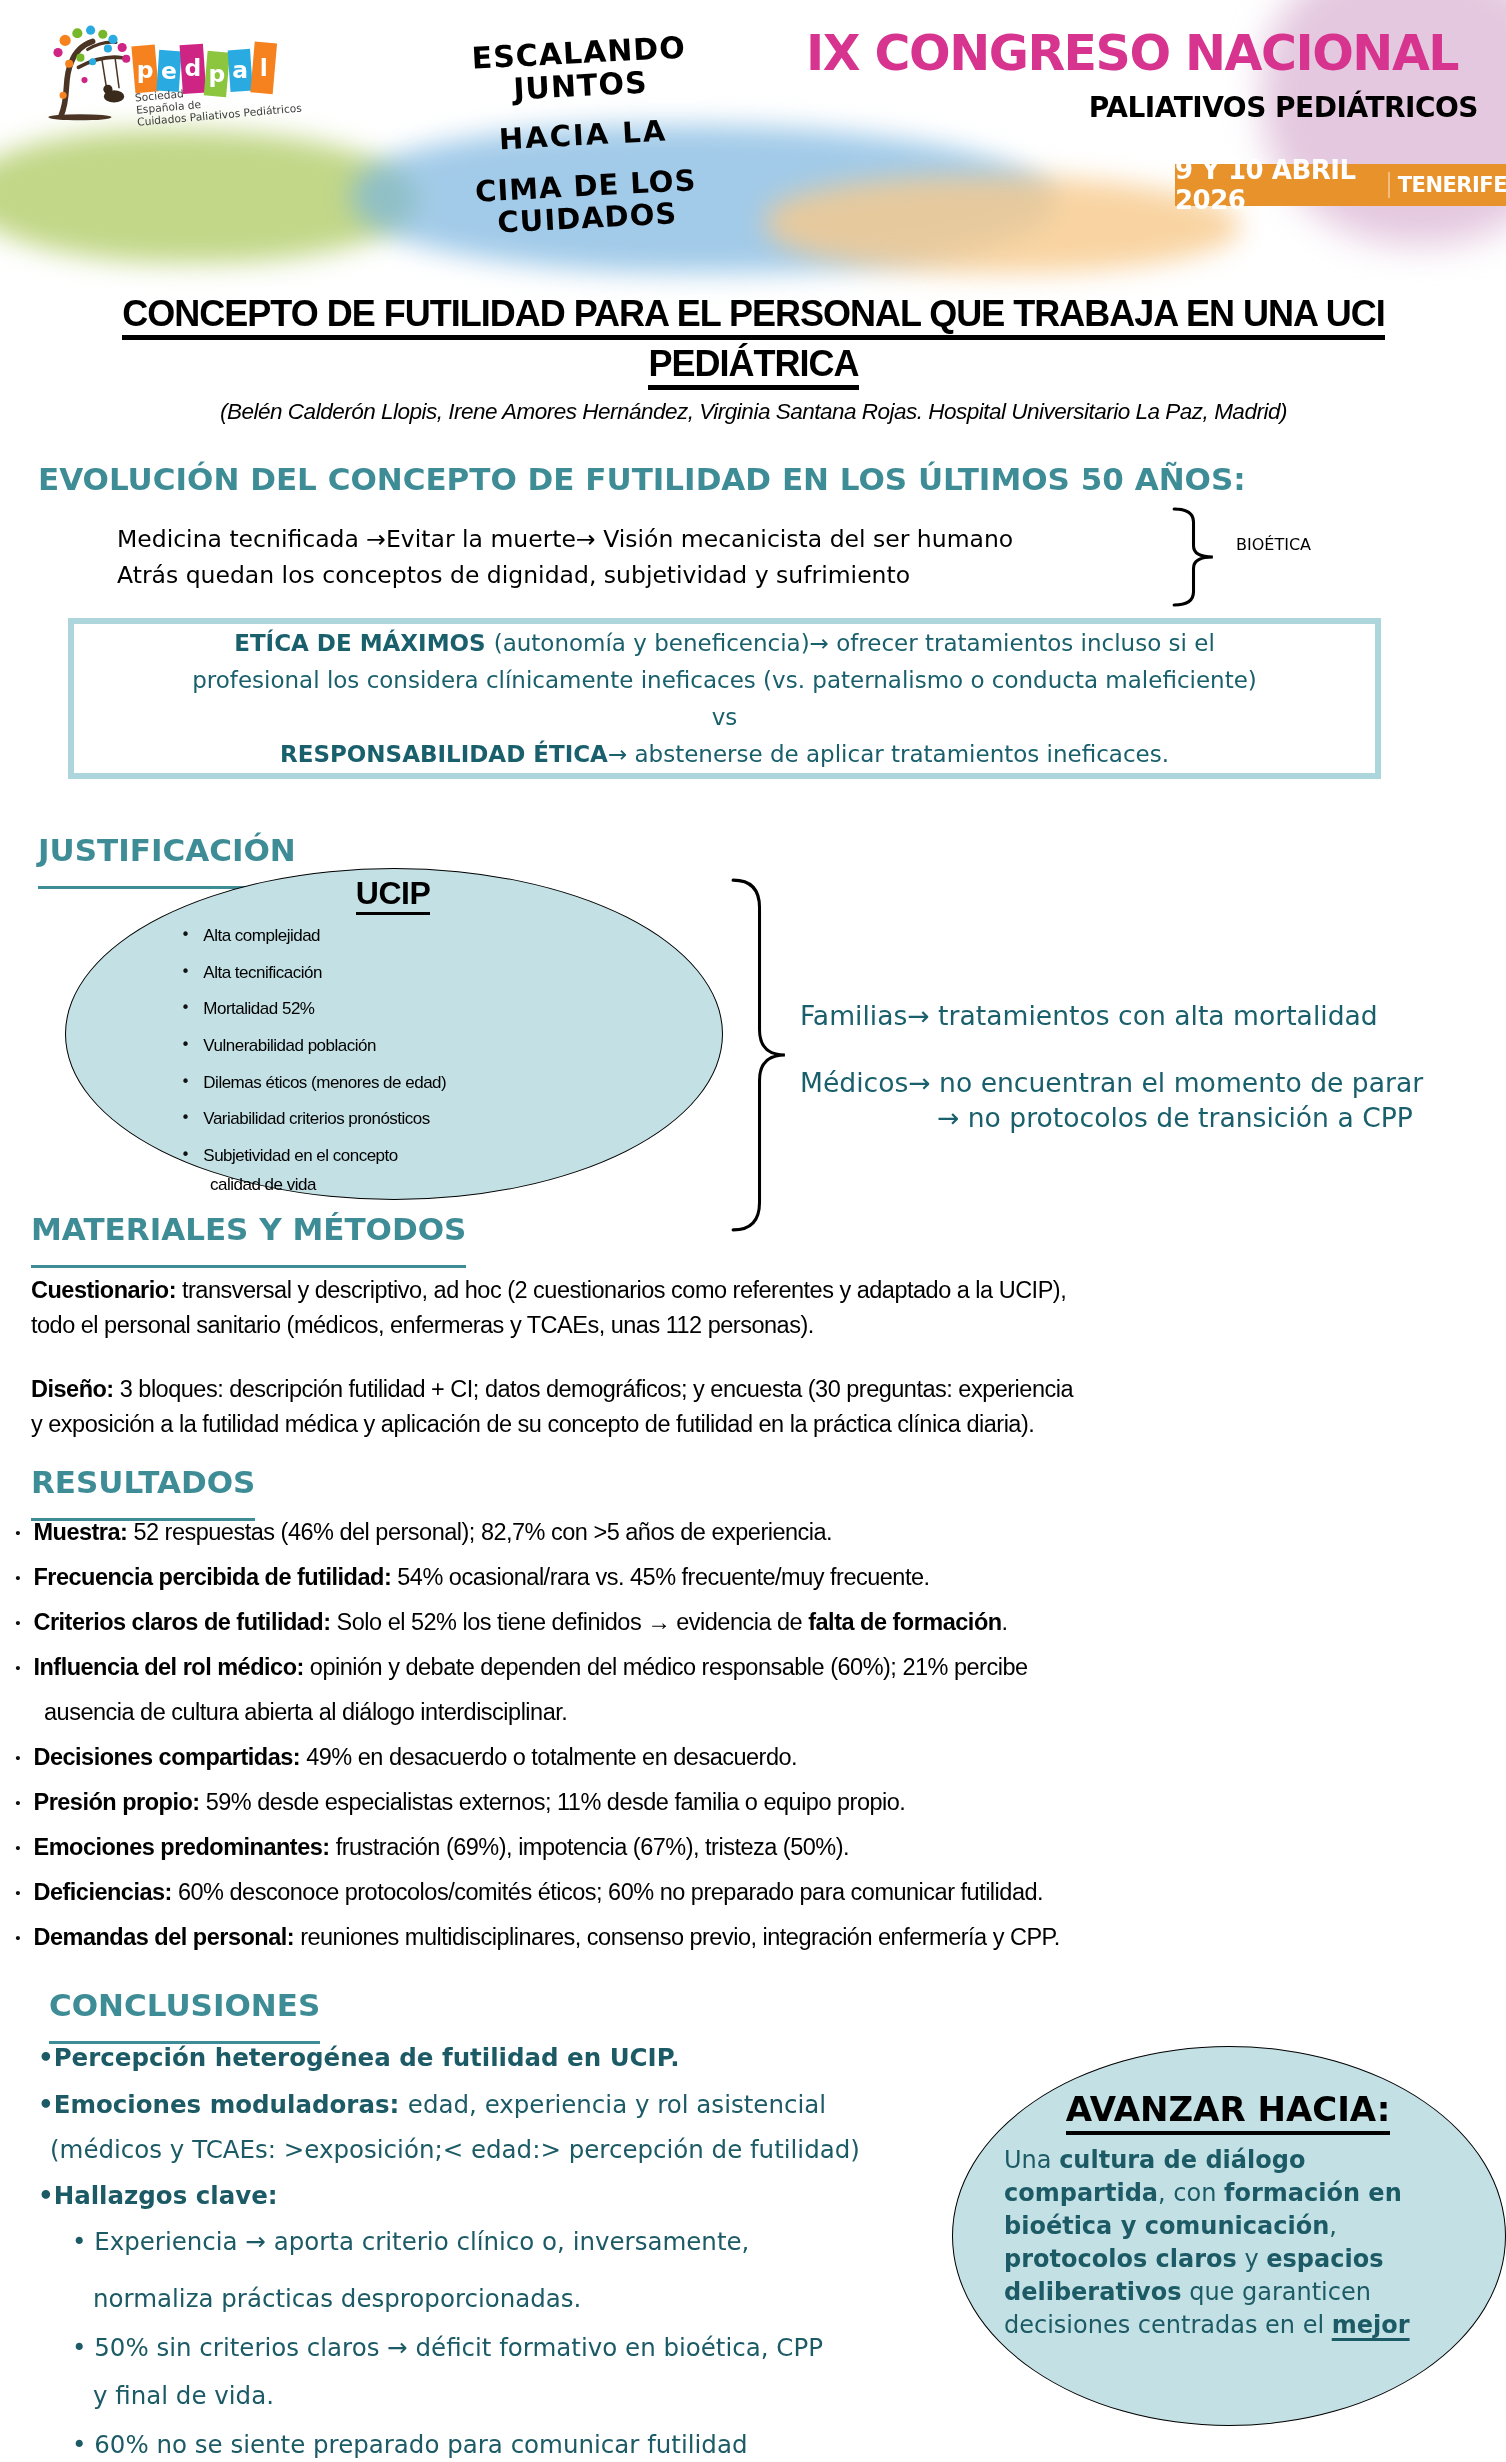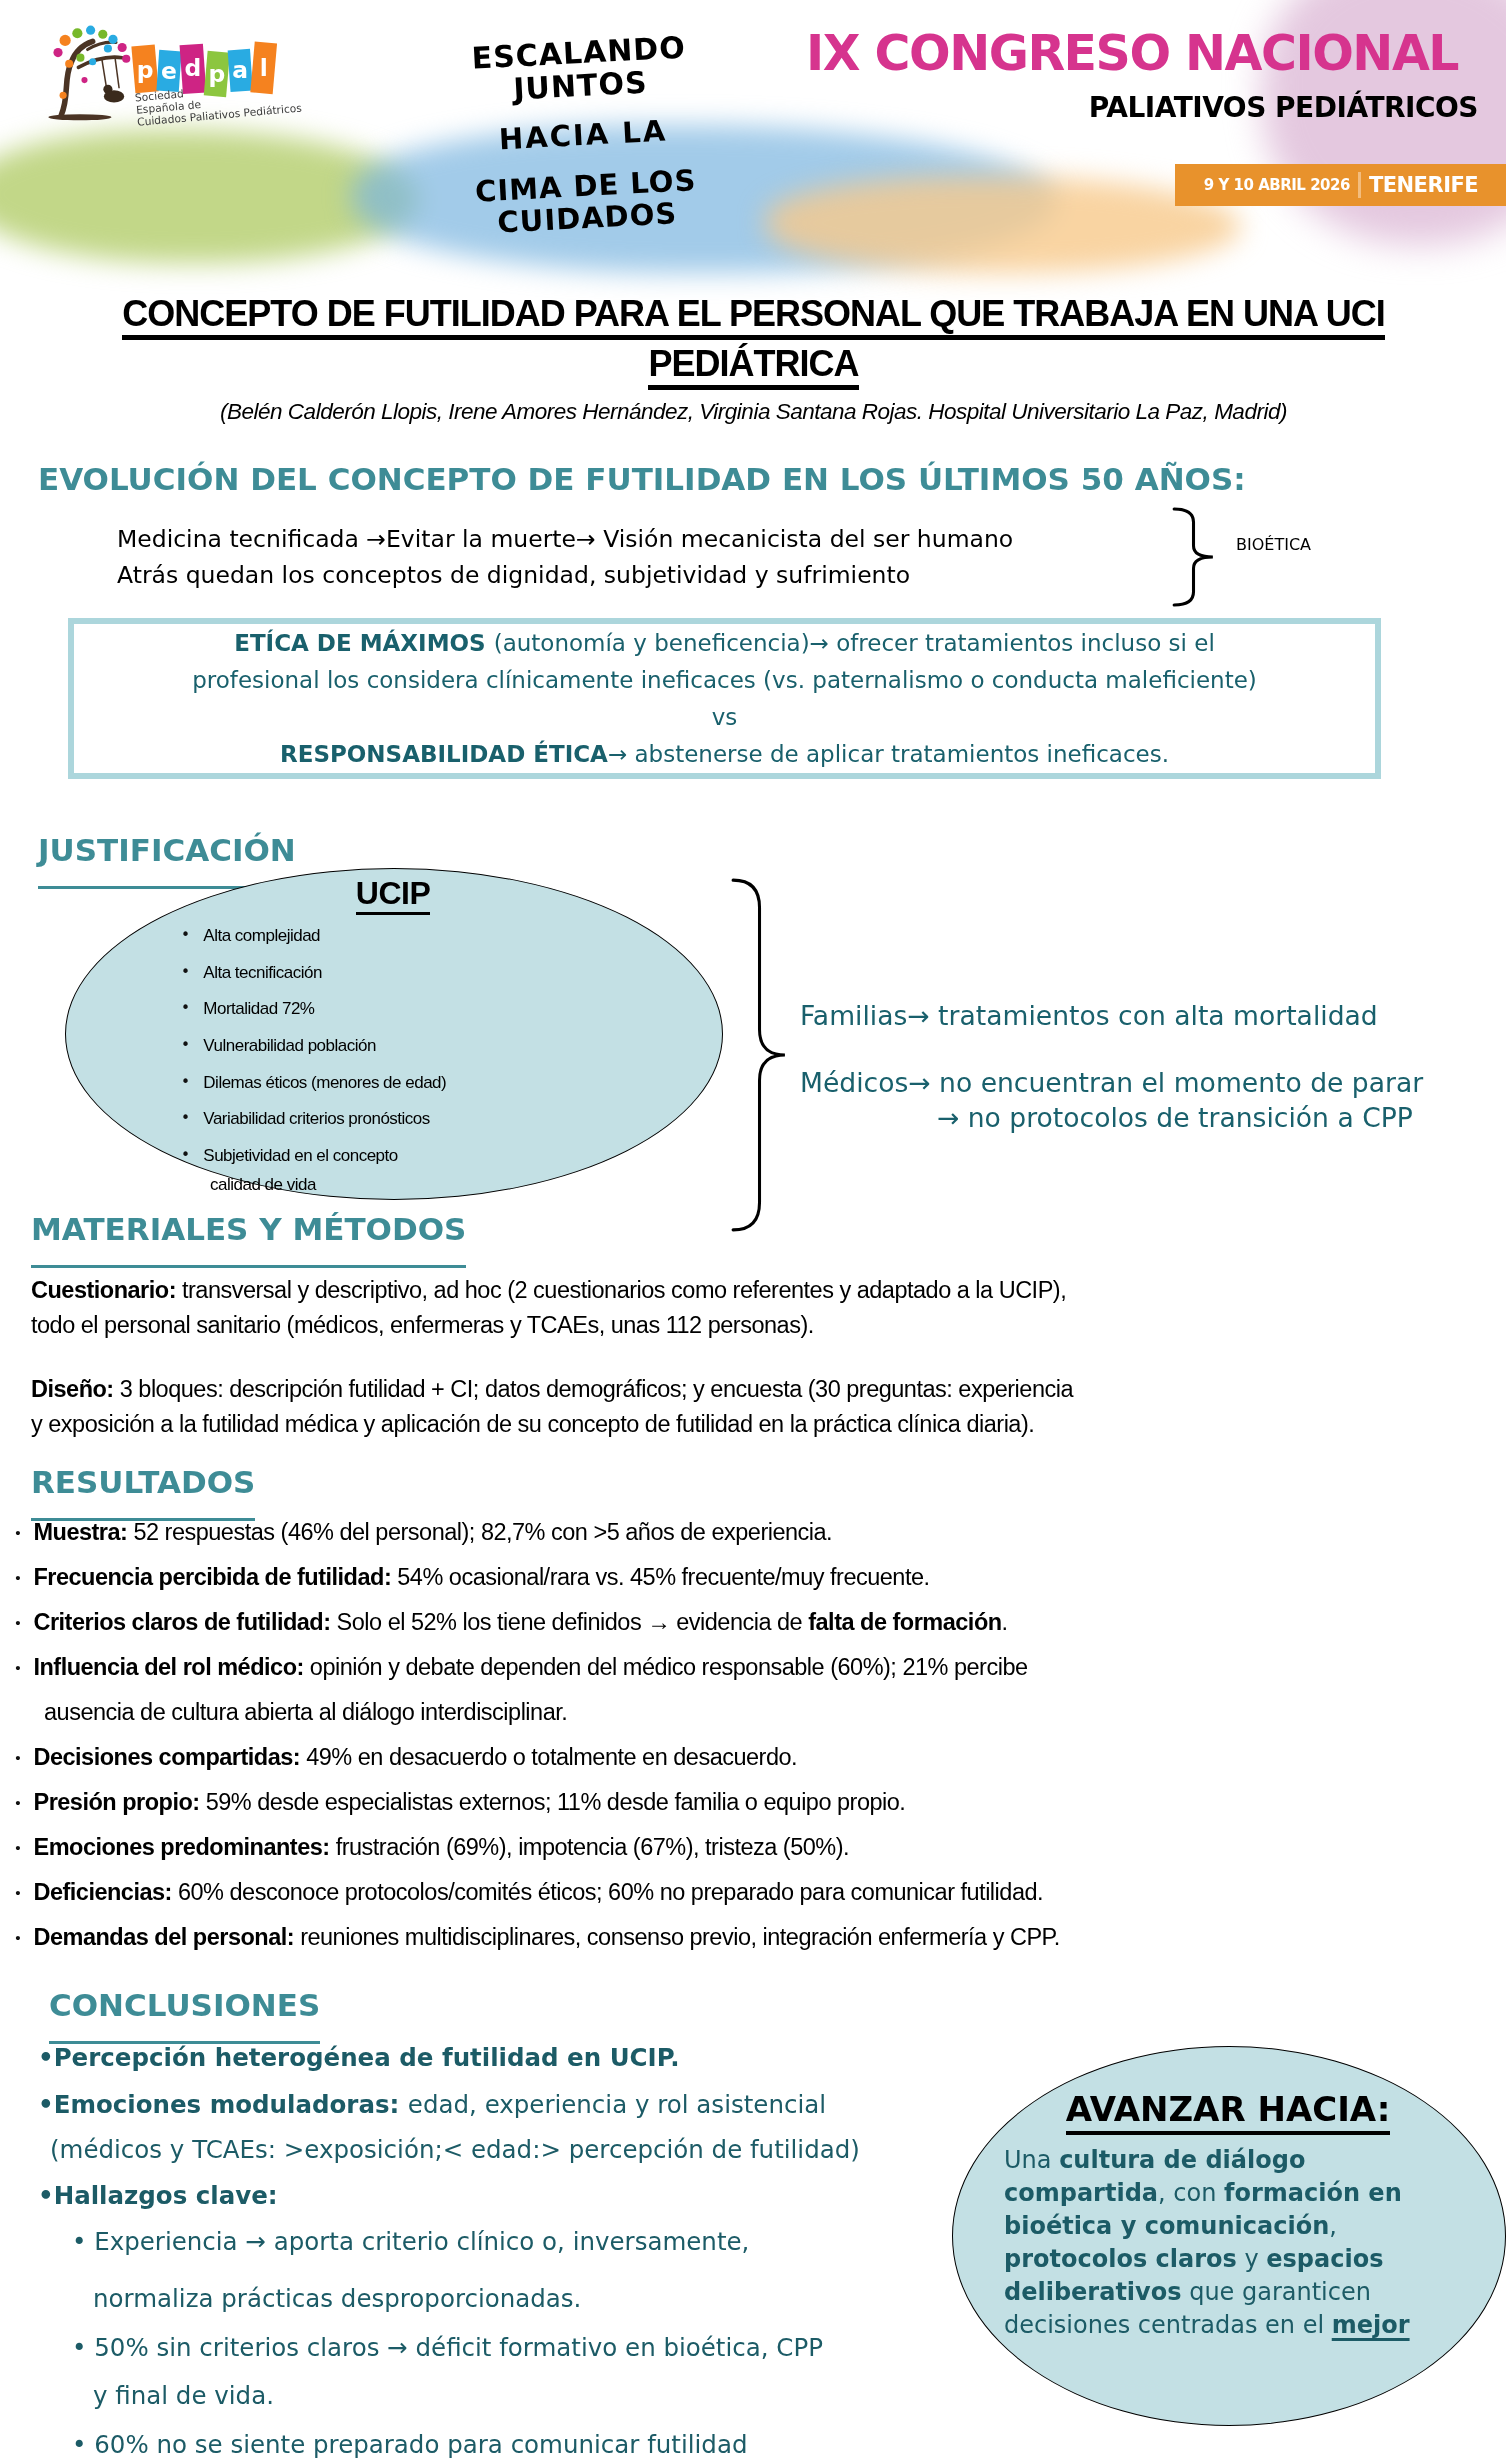--- a/index.html
+++ b/index.html
@@ -89,21 +89,21 @@
       <div style="font-size:30px;line-height:33px;letter-spacing:1px;">ESCALANDO JUNTOS</div>
       <div style="font-size:29px;line-height:32px;margin-top:17.4px;letter-spacing:2px;">HACIA LA</div>
       <div style="font-size:29px;line-height:32px;margin-top:18.4px;letter-spacing:1px;">CIMA DE LOS CUIDADOS</div>
     </div>
 
     <div class="abs" style="left:777px;top:28px;width:710px;text-align:center;color:#D6348E;font-weight:bold;font-size:49px;line-height:51px;letter-spacing:-1.5px;">IX CONGRESO NACIONAL</div>
     <div class="abs" style="left:777px;top:91px;width:701px;text-align:right;font-weight:bold;font-size:28px;line-height:33px;letter-spacing:-0.5px;">
       <div>PALIATIVOS PEDIÁTRICOS</div>
     </div>
     <div class="abs" style="left:1175px;top:164px;width:332px;height:42px;background:#E8922C;display:flex;align-items:center;justify-content:center;color:#fff;font-weight:bold;">
-      <span style="font-size:15px;letter-spacing:-0.5px;">9 Y 10 ABRIL 2026</span>
+      <span style="font-size:26px;letter-spacing:-0.5px;">9 Y 10 ABRIL 2026</span>
       <span style="display:inline-block;width:2.6px;height:26.6px;background:#F3BD7E;margin:0 8.2px;"></span>
       <span style="font-size:21px;letter-spacing:-0.5px;">TENERIFE</span>
     </div>
   </div>
 
   <div class="abs cond" style="left:0;top:294px;width:1507px;text-align:center;">
     <div><span class="title-line title-underline">CONCEPTO DE FUTILIDAD PARA EL PERSONAL QUE TRABAJA EN UNA UCI</span></div>
     <div style="margin-top:4.1px;"><span class="title-line title-underline">PEDIÁTRICA</span></div>
     <div style="margin-top:9.2px;font-style:italic;font-size:22.5px;line-height:26.6px;letter-spacing:-0.5px;">(Belén Calderón Llopis, Irene Amores  Hernández, Virginia Santana Rojas. Hospital Universitario La Paz, Madrid)</div>
   </div>
@@ -134,21 +134,21 @@
     <div class="row" style="margin-bottom:7.7px;">
         <span class="blt">•</span>
         <span class="ov-bullet">Alta complejidad</span>
       </div>
     <div class="row" style="margin-bottom:7.7px;">
         <span class="blt">•</span>
         <span class="ov-bullet">Alta tecnificación</span>
       </div>
     <div class="row" style="margin-bottom:7.7px;">
         <span class="blt">•</span>
-        <span class="ov-bullet">Mortalidad 72%</span>
+        <span class="ov-bullet">Mortalidad 52%</span>
       </div>
     <div class="row" style="margin-bottom:7.7px;">
         <span class="blt">•</span>
         <span class="ov-bullet">Vulnerabilidad población</span>
       </div>
     <div class="row" style="margin-bottom:7.7px;">
         <span class="blt">•</span>
         <span class="ov-bullet">Dilemas éticos (menores de edad)</span>
       </div>
     <div class="row" style="margin-bottom:7.7px;">

